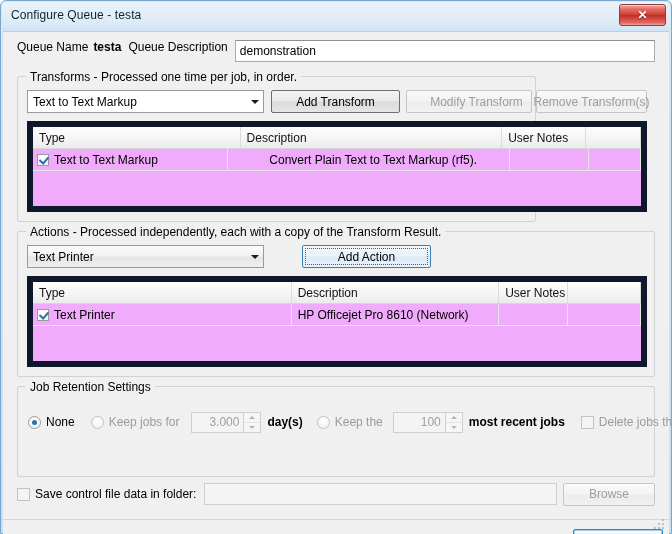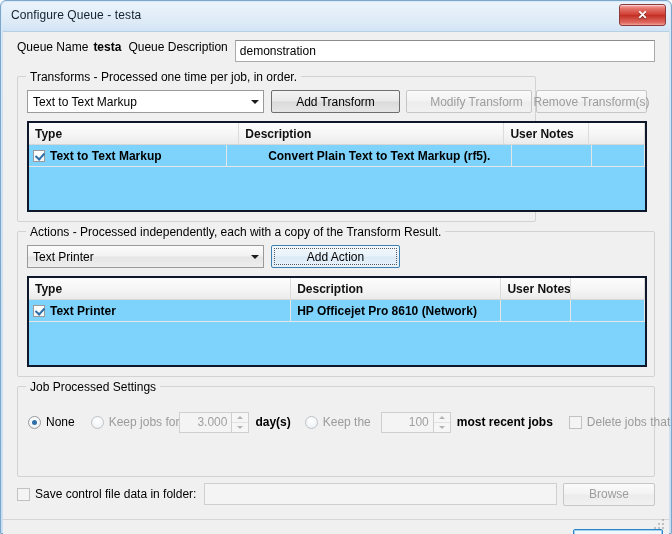--- a/index.html
+++ b/index.html
@@ -183,41 +183,41 @@
   .btn.disabled {
     color: #9d9d9d;
     border-color: #c6c6c6;
     background: linear-gradient(180deg,#fafafa 0%, #f3f3f3 48%, #eceece 52%, #f1f1f1 100%);
     background: linear-gradient(180deg,#fafafa 0%, #f3f3f3 48%, #ececec 52%, #f1f1f1 100%);
     cursor: default;
   }
   .btn.focused {
     border: 1px solid #3c7fb1;
     background: linear-gradient(180deg,#f2f8fc 0%, #e8f2fa 48%, #dbeaf6 52%, #e9f2fa 100%);
+    margin-left: 31px;
   }
   .btn.focused .focus-ring {
     position: absolute;
     left: 2px; top: 2px; right: 2px; bottom: 2px;
     border: 1px dotted #5a5a5a;
     pointer-events: none;
   }
   .btn.default-btn {
     border: 1px solid #2c86c6;
     box-shadow: 0 0 0 1px #9fd2f0 inset;
     background: linear-gradient(180deg,#f3f9fd 0%, #e8f1f9 46%, #d6e6f3 52%, #e4eff9 100%);
   }
 
   
   .grid {
     position: absolute;
     box-sizing: border-box;
-    border: 2px solid #0f172a;
-    background: #7dd3fc;
+    border: 6px solid #0f172a;
+    background: #f0abfc;
     overflow: hidden;
-    font-weight: bold;
   }
   .grid-header {
     display: flex;
     height: 21px;
     background: linear-gradient(180deg,#fdfdfd 0%, #f5f5f5 55%, #ebebeb 100%);
     border-bottom: 1px solid #d6d6d6;
   }
   .gh-cell {
     box-sizing: border-box;
     border-right: 1px solid #dcdcdc;
@@ -485,28 +485,28 @@
               <span>Text Printer</span>
             </div>
             <div class="gr-cell" style="width:211px;">HP Officejet Pro 8610 (Network)</div>
             <div class="gr-cell" style="width:70px;"></div>
             <div class="gr-cell" style="width:74px;"></div>
           </div>
         </div>
       </div>
 
       <div class="group" id="group-retention">
-        <div class="group-title">Job Processed Settings</div>
+        <div class="group-title">Job Retention Settings</div>
 
         <div class="ret-row">
           <span class="radio sel"></span>
           <span class="lbl" style="margin-right:16px;">None</span>
 
           <span class="radio dim"></span>
-          <span class="lbl txt-dim" style="margin-right:0;">Keep jobs for</span>
+          <span class="lbl txt-dim" style="margin-right:12px;">Keep jobs for</span>
 
           <span class="spin">
             <span class="spin-field">3.000</span>
             <span class="spin-btns">
               <div>
                   <i class="sp-up"></i>
                 </div>
               <div>
                   <i class="sp-dn"></i>
                 </div>

